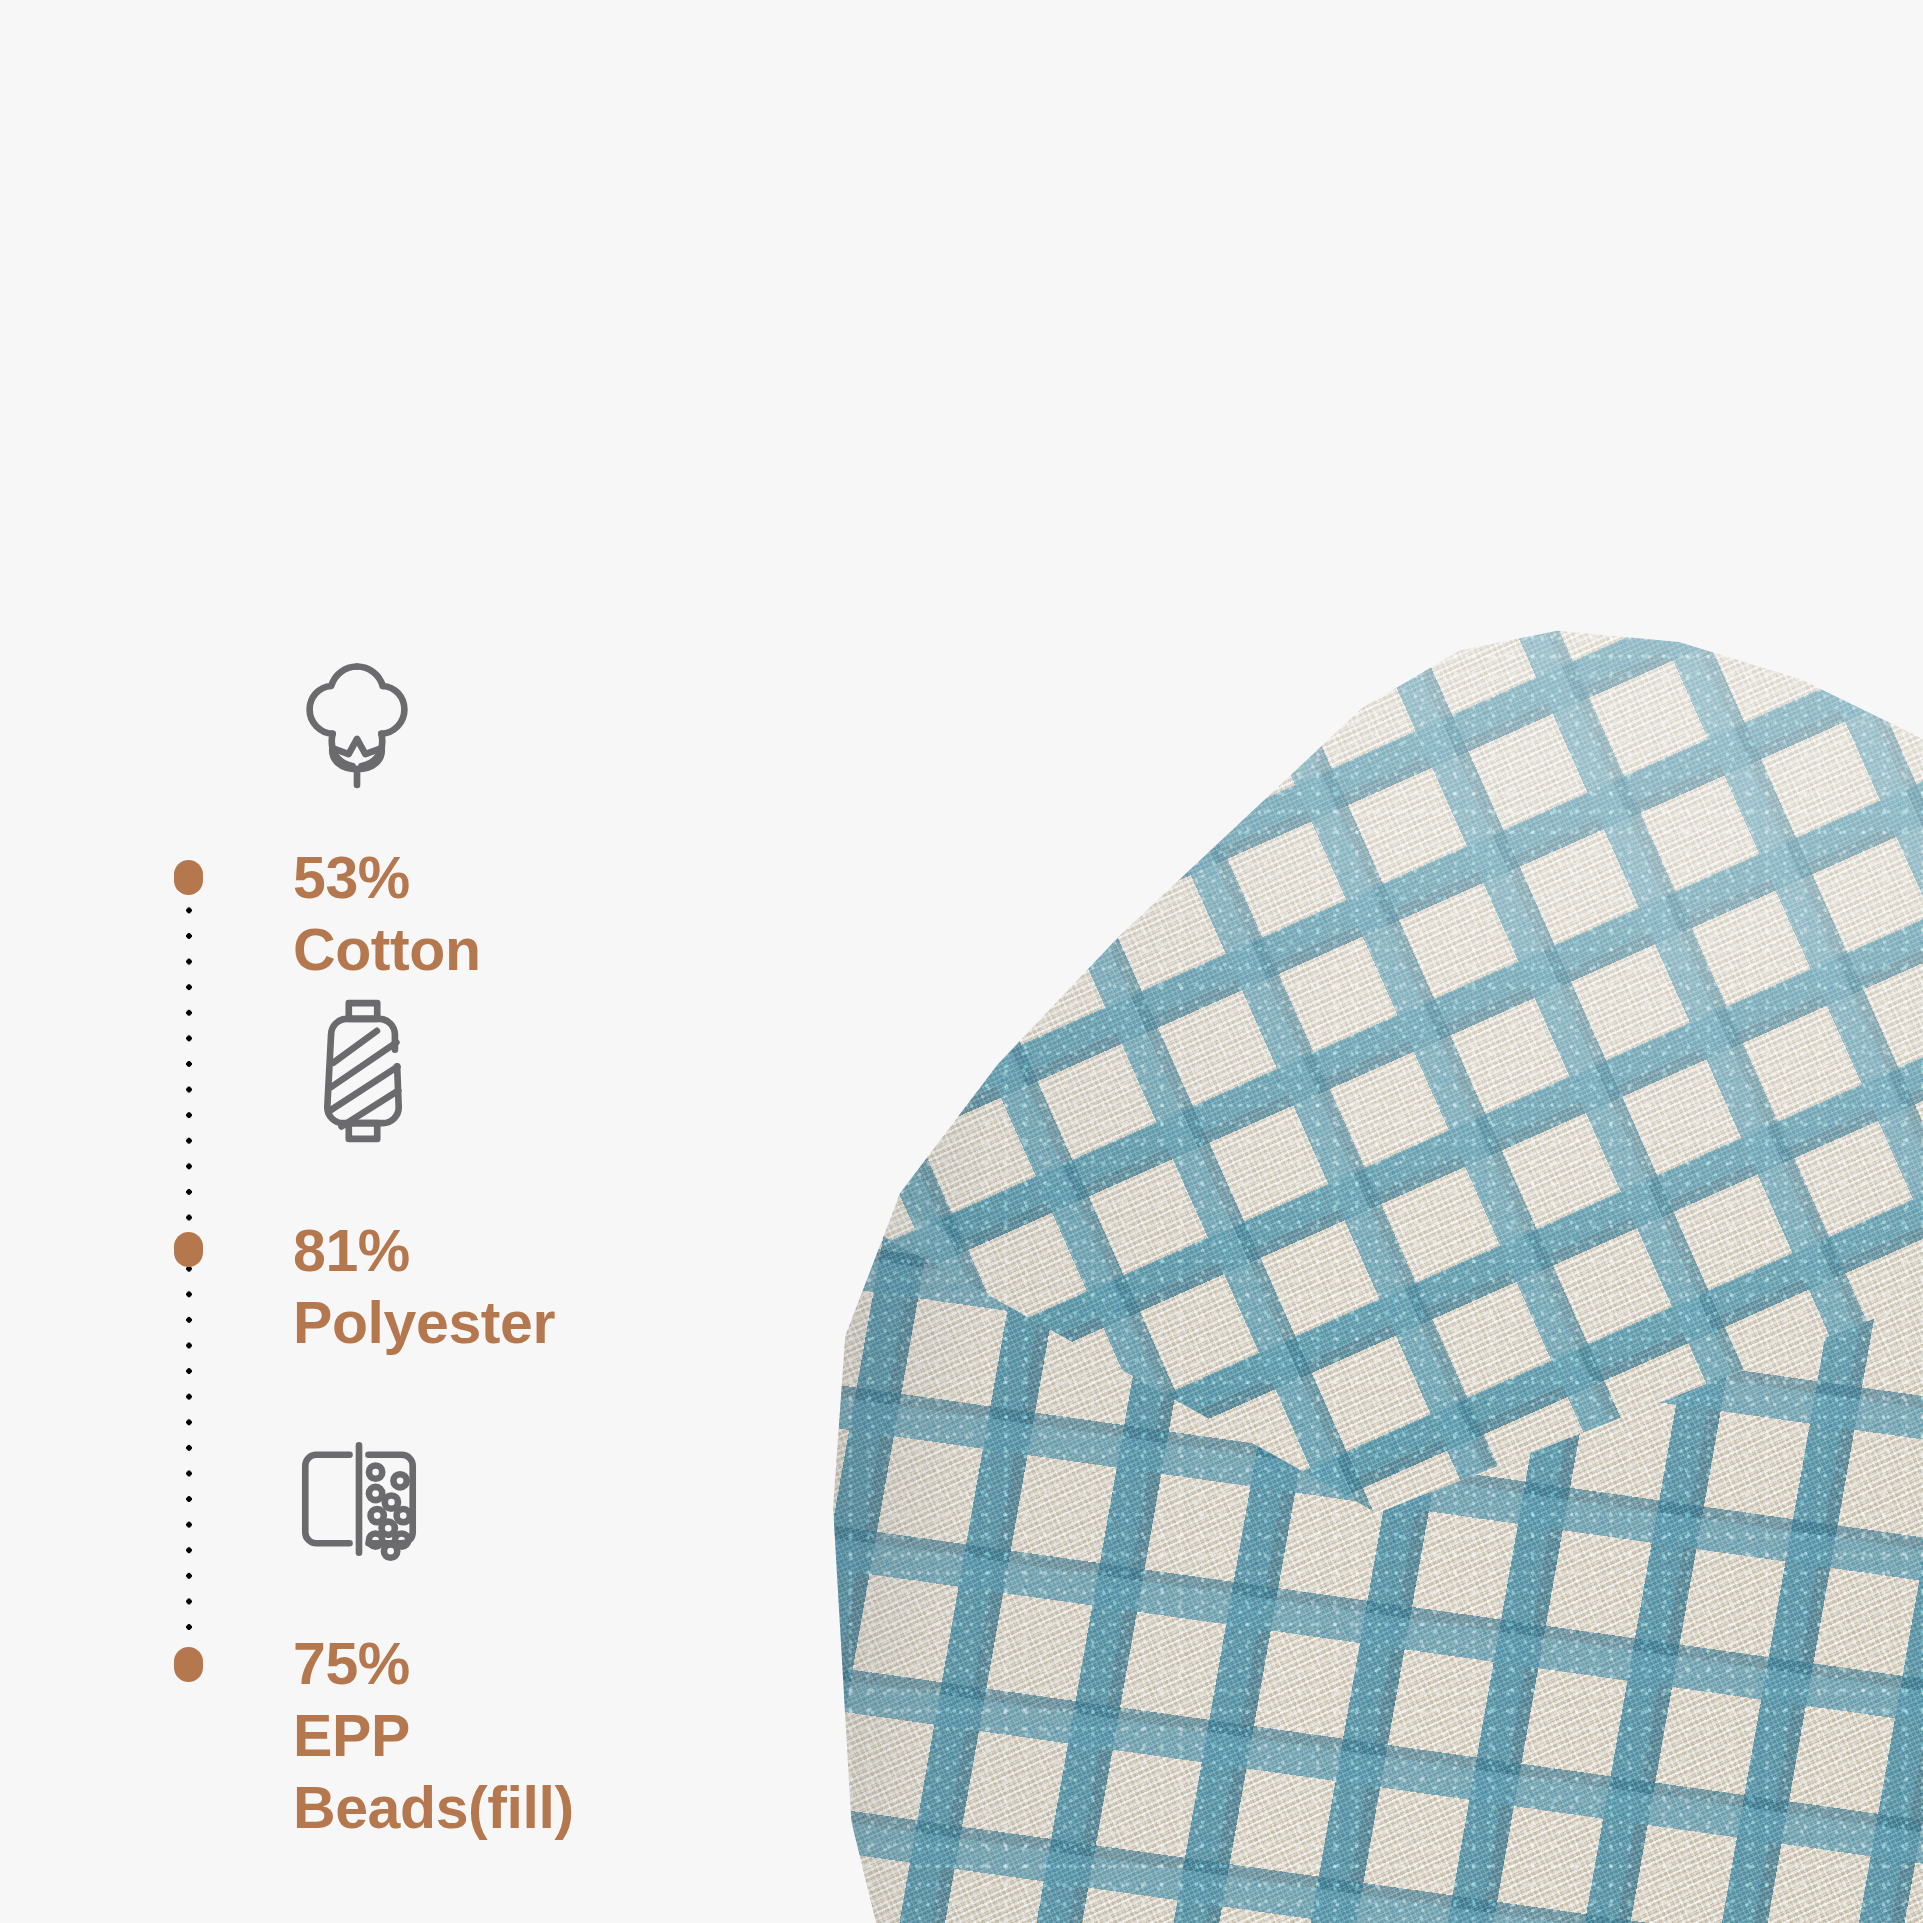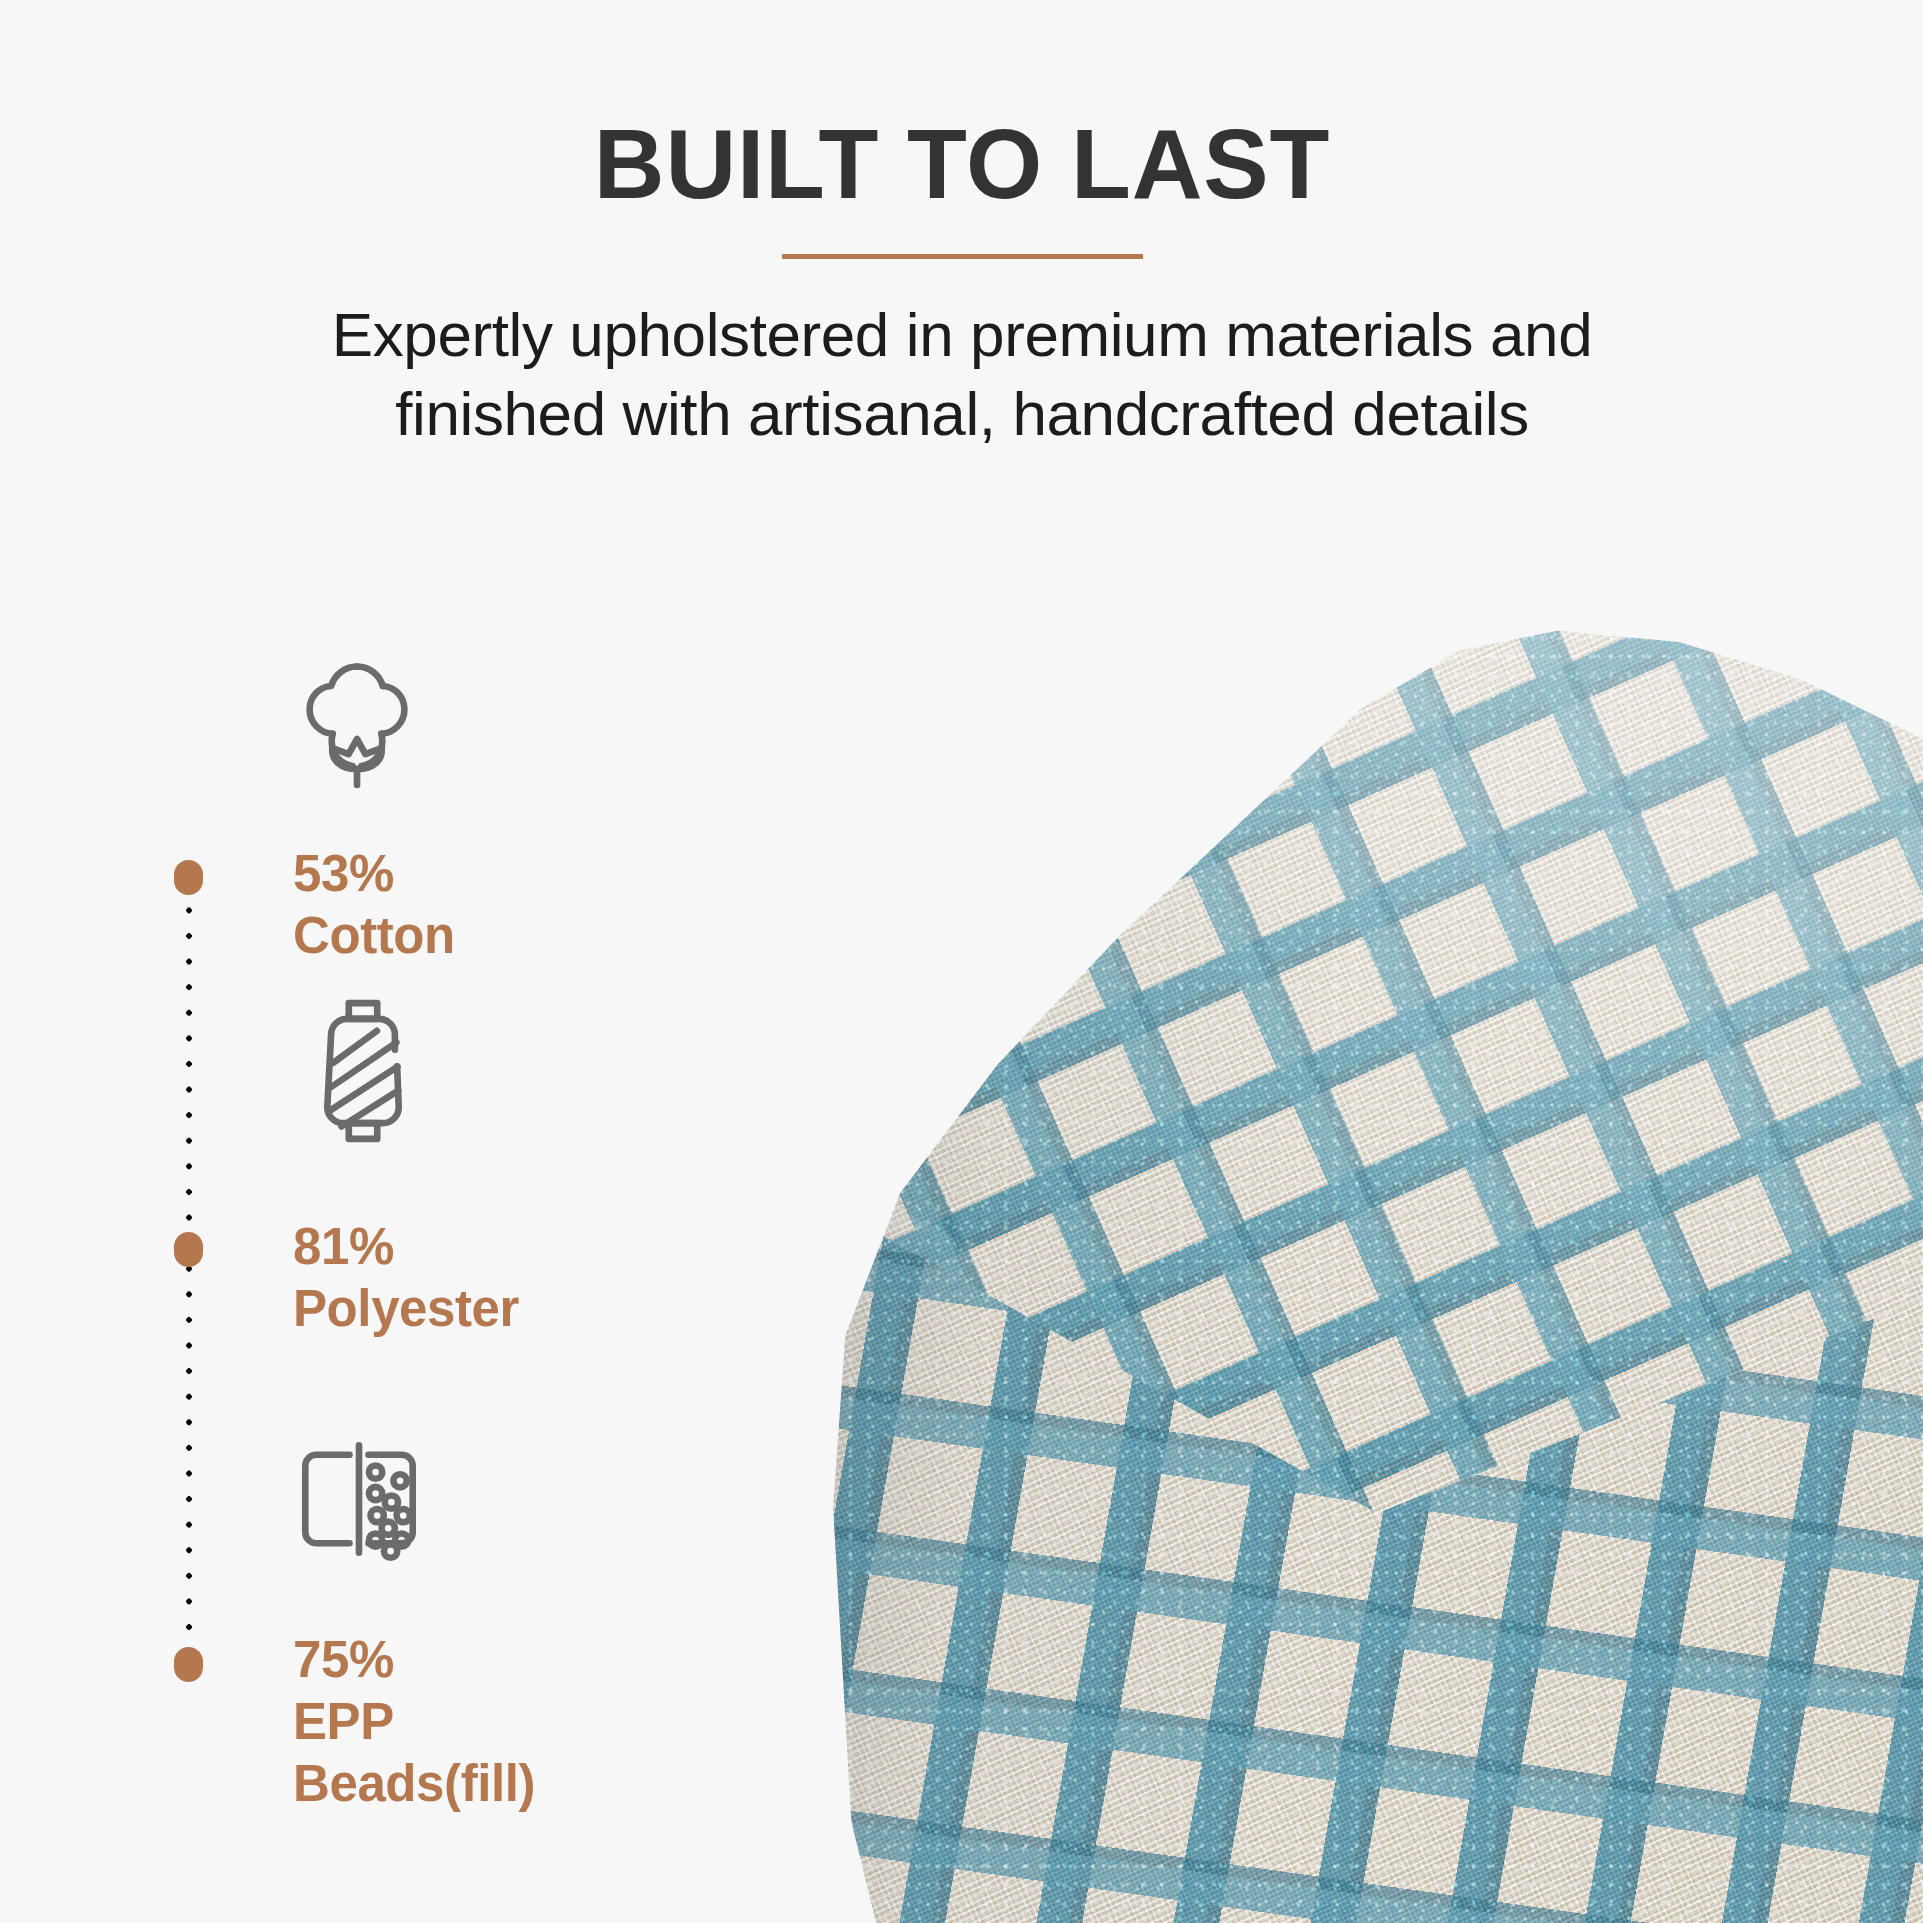--- a/index.html
+++ b/index.html
@@ -206,45 +206,36 @@
     width: 158px;
     height: 158px;
   }
   .spec-icon svg { width: 100%; height: 100%; display: block; }
   .icon-cotton   { left: 278px; top: 646px; }
   .icon-spool    { left: 284px; top: 992px; }
   .icon-beads    { left: 280px; top: 1420px; }
 
   .spec-label {
     position: absolute;
-    font-size: 51px;
+    font-size: 59px;
     font-weight: 700;
     color: #b5784e;
     letter-spacing: -0.4px;
     line-height: 1.22;
     white-space: pre-line;
   }
   .label-1 { left: 293px; top: 843px; }
   .label-2 { left: 293px; top: 1216px; }
   .label-3 { left: 293px; top: 1629px; }
 </style>
 </head>
 <body>
 
 <div id="page">
 
-  <div class="header">
-    <h1 class="title">BUILT TO LAST</h1>
-
-    <div class="divider-wrap">
-      <span class="divider"></span>
-    </div>
-
-    <p class="subtitle">Expertly upholstered in premium materials and finished with artisanal, handcrafted details</p>
-  </div>
 
   <div class="product-area">
     <div class="pouf">
       <div class="weave-base"></div>
       <div class="plaid-a"></div>
       <div class="plaid-b"></div>
       <div class="plaid-c"></div>
       <div class="plaid-d"></div>
       <div class="weave-grid"></div>
       <div class="weave-fuzz"></div>

